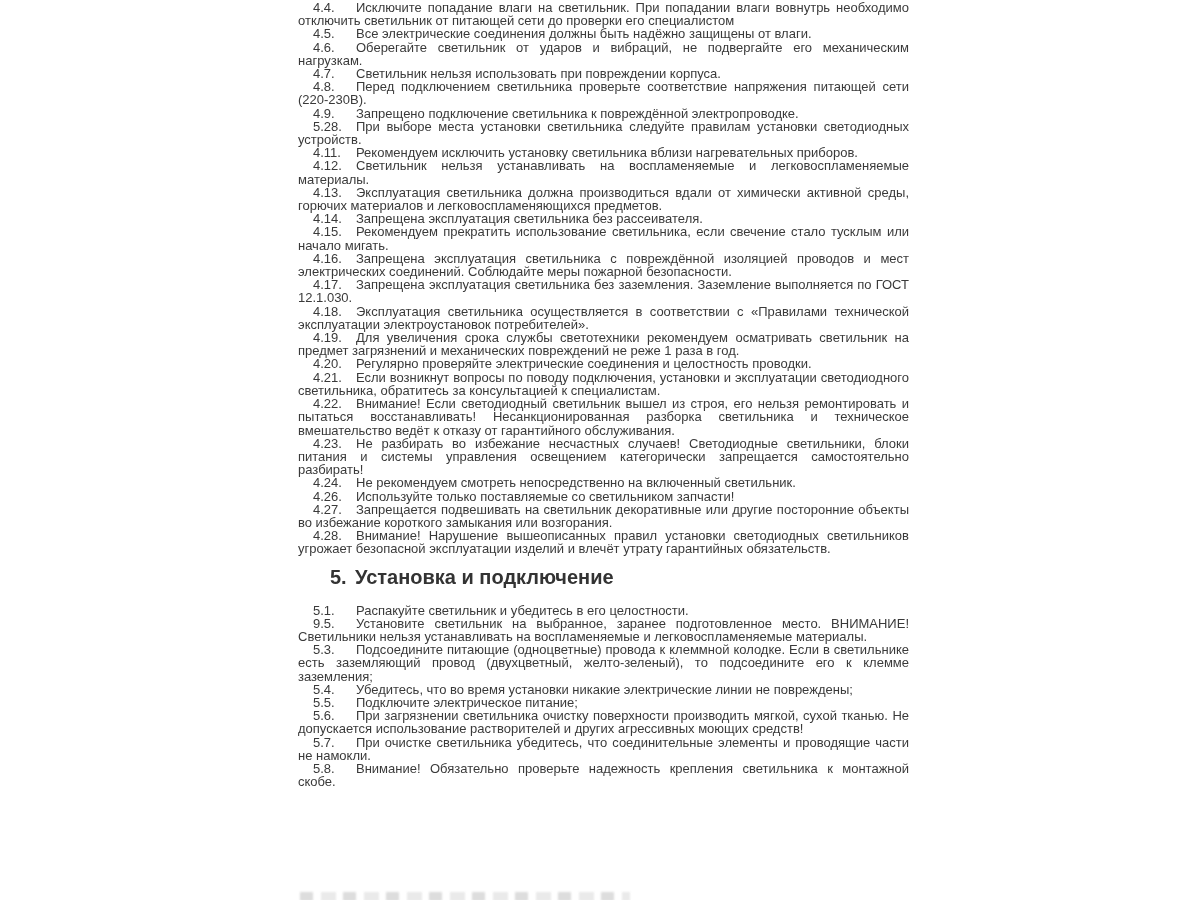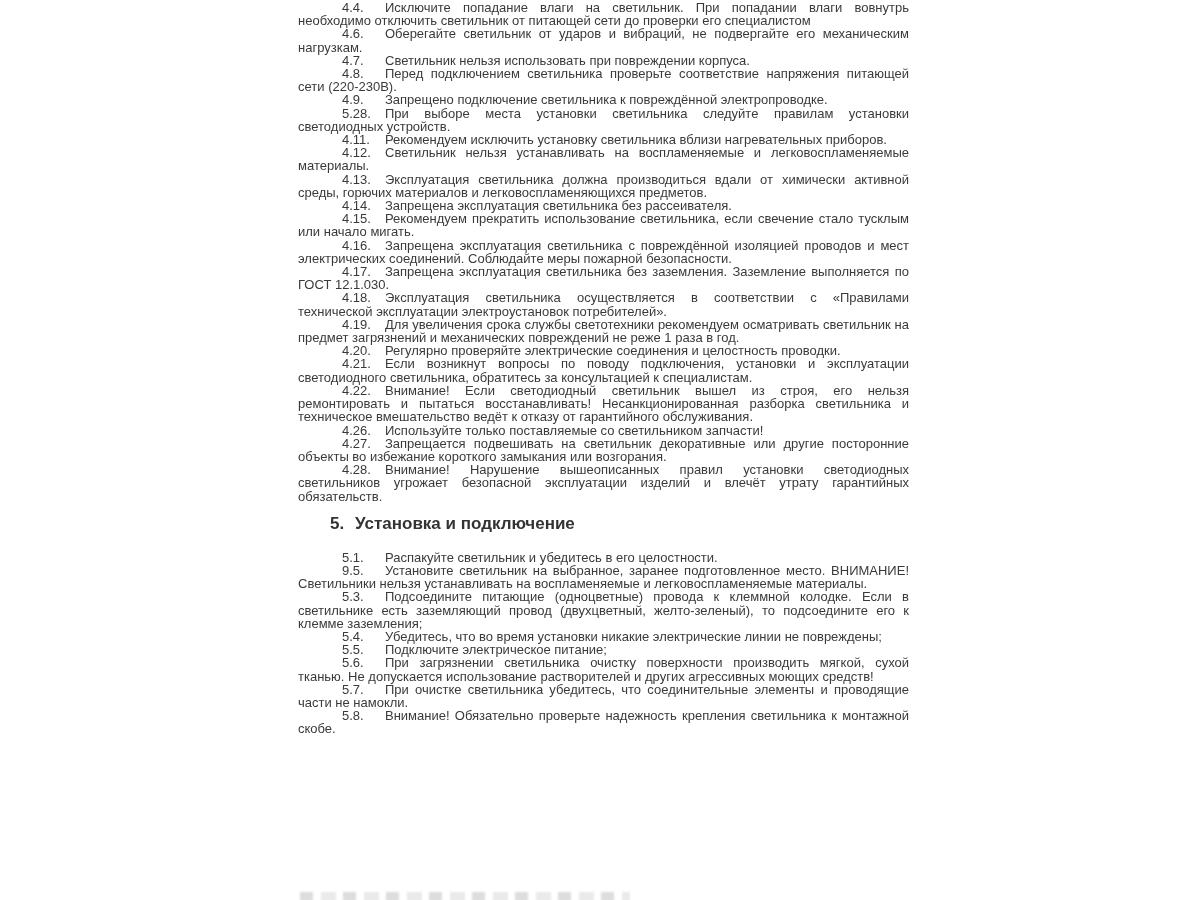--- a/index.html
+++ b/index.html
@@ -26,26 +26,26 @@
     text-rendering: optimizeLegibility;
   }
   p.item {
     margin: 0;
     padding: 0;
     text-align: justify;
   }
   p.item .num {
     display: inline-block;
     width: 43px;
-    margin-left: 44px;
+    margin-left: 15px;
     white-space: nowrap;
   }
   h2.sec-heading {
     margin: 13px 0 19px 0;
-    font-size: 17px;
+    font-size: 20px;
     line-height: 16px;
     font-weight: bold;
     color: #333333;
   }
   h2.sec-heading .hnum {
     display: inline-block;
     width: 25px;
     margin-left: 32px;
   }
   .cutoff-artifact {
@@ -66,37 +66,40 @@
   }
 </style>
 </head>
 <body>
 
 <div class="canvas">
   <div class="text-column">
 
     <div>
         <p class="item"><span class="num">4.4.</span><span>Исключите попадание влаги на светильник. При попадании влаги вовнутрь необходимо отключить светильник от питающей сети до проверки его специалистом</span></p>
+        <p class="item"><span class="num">4.5.</span><span>Все электрические соединения должны быть надёжно защищены от влаги.</span></p>
         <p class="item"><span class="num">4.6.</span><span>Оберегайте светильник от ударов и вибраций, не подвергайте его механическим нагрузкам.</span></p>
         <p class="item"><span class="num">4.7.</span><span>Светильник нельзя использовать при повреждении корпуса.</span></p>
         <p class="item"><span class="num">4.8.</span><span>Перед подключением светильника проверьте соответствие напряжения питающей сети (220-230В).</span></p>
         <p class="item"><span class="num">4.9.</span><span>Запрещено подключение светильника к повреждённой электропроводке.</span></p>
         <p class="item"><span class="num">5.28.</span><span>При выборе места установки светильника следуйте правилам установки светодиодных устройств.</span></p>
         <p class="item"><span class="num">4.11.</span><span>Рекомендуем исключить установку светильника вблизи нагревательных приборов.</span></p>
         <p class="item"><span class="num">4.12.</span><span>Светильник нельзя устанавливать на воспламеняемые и легковоспламеняемые материалы.</span></p>
         <p class="item"><span class="num">4.13.</span><span>Эксплуатация светильника должна производиться вдали от химически активной среды, горючих материалов и легковоспламеняющихся предметов.</span></p>
         <p class="item"><span class="num">4.14.</span><span>Запрещена эксплуатация светильника без рассеивателя.</span></p>
         <p class="item"><span class="num">4.15.</span><span>Рекомендуем прекратить использование светильника, если свечение стало тусклым или начало мигать.</span></p>
         <p class="item"><span class="num">4.16.</span><span>Запрещена эксплуатация светильника с повреждённой изоляцией проводов и мест электрических соединений. Соблюдайте меры пожарной безопасности.</span></p>
         <p class="item"><span class="num">4.17.</span><span>Запрещена эксплуатация светильника без заземления. Заземление выполняется по ГОСТ 12.1.030.</span></p>
         <p class="item"><span class="num">4.18.</span><span>Эксплуатация светильника осуществляется в соответствии с «Правилами технической эксплуатации электроустановок потребителей».</span></p>
         <p class="item"><span class="num">4.19.</span><span>Для увеличения срока службы светотехники рекомендуем осматривать светильник на предмет загрязнений и механических повреждений не реже 1 раза в год.</span></p>
         <p class="item"><span class="num">4.20.</span><span>Регулярно проверяйте электрические соединения и целостность проводки.</span></p>
         <p class="item"><span class="num">4.21.</span><span>Если возникнут вопросы по поводу подключения, установки и эксплуатации светодиодного светильника, обратитесь за консультацией к специалистам.</span></p>
         <p class="item"><span class="num">4.22.</span><span>Внимание! Если светодиодный светильник вышел из строя, его нельзя ремонтировать и пытаться восстанавливать! Несанкционированная разборка светильника и техническое вмешательство ведёт к отказу от гарантийного обслуживания.</span></p>
+        <p class="item"><span class="num">4.23.</span><span>Не разбирать во избежание несчастных случаев! Светодиодные светильники, блоки питания и системы управления освещением категорически запрещается самостоятельно разбирать!</span></p>
+        <p class="item"><span class="num">4.24.</span><span>Не рекомендуем смотреть непосредственно на включенный светильник.</span></p>
         <p class="item"><span class="num">4.26.</span><span>Используйте только поставляемые со светильником запчасти!</span></p>
         <p class="item"><span class="num">4.27.</span><span>Запрещается подвешивать на светильник декоративные или другие посторонние объекты во избежание короткого замыкания или возгорания.</span></p>
         <p class="item"><span class="num">4.28.</span><span>Внимание! Нарушение вышеописанных правил установки светодиодных светильников угрожает безопасной эксплуатации изделий и влечёт утрату гарантийных обязательств.</span></p>
       </div>
 
     <h2 class="sec-heading">
       <span class="hnum">5.</span><span>Установка и подключение</span>
     </h2>
 
     <div>

